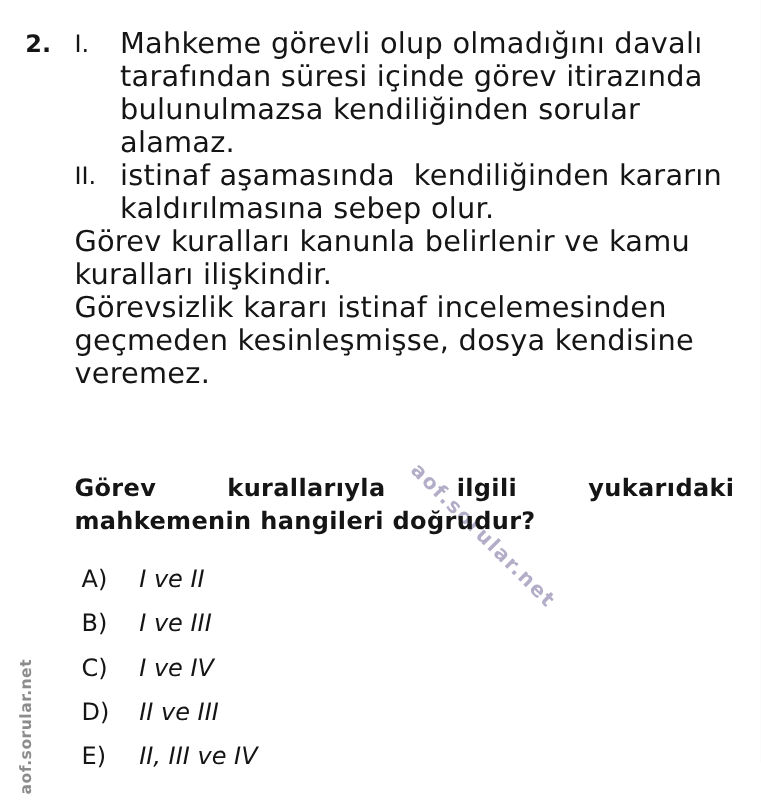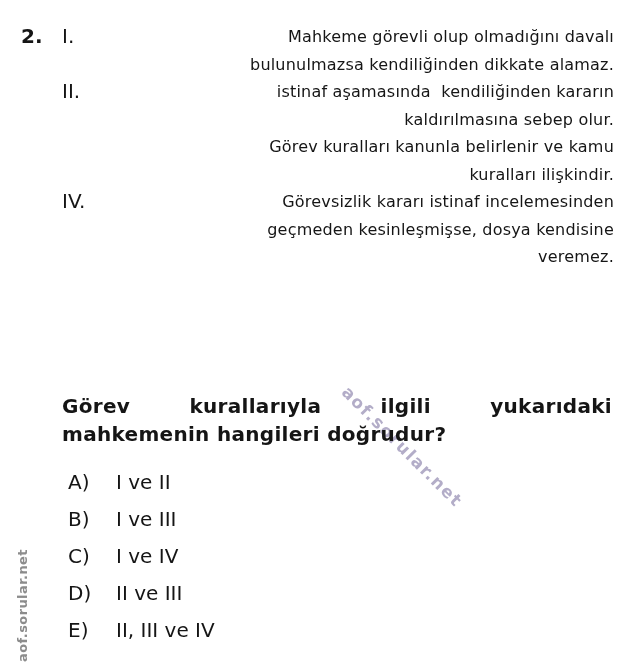--- a/index.html
+++ b/index.html
@@ -28,24 +28,23 @@
     position:absolute;left:62px;top:23px;width:552px;
     z-index:2;
   }
   .st-row{display:flex;}
   .st-num{
     flex:none;width:38px;
     font-size:20px;line-height:27.5px;
   }
   .st-lines{flex:1;min-width:0;}
   .st-line{
-    font-size:16px;line-height:27.5px;
+    font-size:24px;line-height:27.5px;
     white-space:pre-wrap;
     letter-spacing:0.2px;
-    text-align:right;
   }
   
   .stem{
     position:absolute;left:62px;top:392px;width:550px;
     font-weight:bold;
     z-index:2;
   }
   .stem-line{
     font-size:20px;line-height:28px;letter-spacing:0.3px;
     white-space:normal;
@@ -58,21 +57,21 @@
   .options{
     position:absolute;left:68px;top:471px;
     z-index:2;
   }
   .opt-row{
     display:flex;align-items:flex-start;
     height:22px;margin-bottom:15px;
     font-size:20px;line-height:22px;
   }
   .opt-letter{flex:none;width:48px;}
-  .opt-text{flex:none;white-space:pre;}
+  .opt-text{flex:none;white-space:pre;font-style:italic;}
   
   .wm-side{
     position:absolute;left:15px;top:662px;
     transform:rotate(-90deg);transform-origin:0 0;
     font-size:13px;font-weight:bold;letter-spacing:0.4px;
     color:var(--wm-side-color);
     white-space:nowrap;
     z-index:1;
   }
   .wm-diag{
@@ -93,38 +92,38 @@
 
   <div class="wm-side">aof.sorular.net</div>
 
   <div class="qnum">2.</div>
 
   <div class="statements" id="statements">
       <div class="st-row">
         <div class="st-num">I.</div>
         <div class="st-lines">
           <div class="st-line">Mahkeme görevli olup olmadığını davalı</div>
-          <div class="st-line">bulunulmazsa kendiliğinden dikkate alamaz.</div>
+          <div class="st-line">tarafından süresi içinde görev itirazında</div>
+          <div class="st-line">bulunulmazsa kendiliğinden sorular alamaz.</div>
         </div>
       </div>
       <div class="st-row">
         <div class="st-num">II.</div>
         <div class="st-lines">
           <div class="st-line">istinaf aşamasında  kendiliğinden kararın</div>
           <div class="st-line">kaldırılmasına sebep olur.</div>
         </div>
       </div>
       <div class="st-row">
         <div class="st-lines">
           <div class="st-line">Görev kuralları kanunla belirlenir ve kamu</div>
           <div class="st-line">kuralları ilişkindir.</div>
         </div>
       </div>
       <div class="st-row">
-        <div class="st-num">IV.</div>
         <div class="st-lines">
           <div class="st-line">Görevsizlik kararı istinaf incelemesinden</div>
           <div class="st-line">geçmeden kesinleşmişse, dosya kendisine</div>
           <div class="st-line">veremez.</div>
         </div>
       </div>
     </div>
 
   <div class="stem" id="stem">
       <div class="stem-line stretch">Görev kurallarıyla ilgili yukarıdaki</div>

